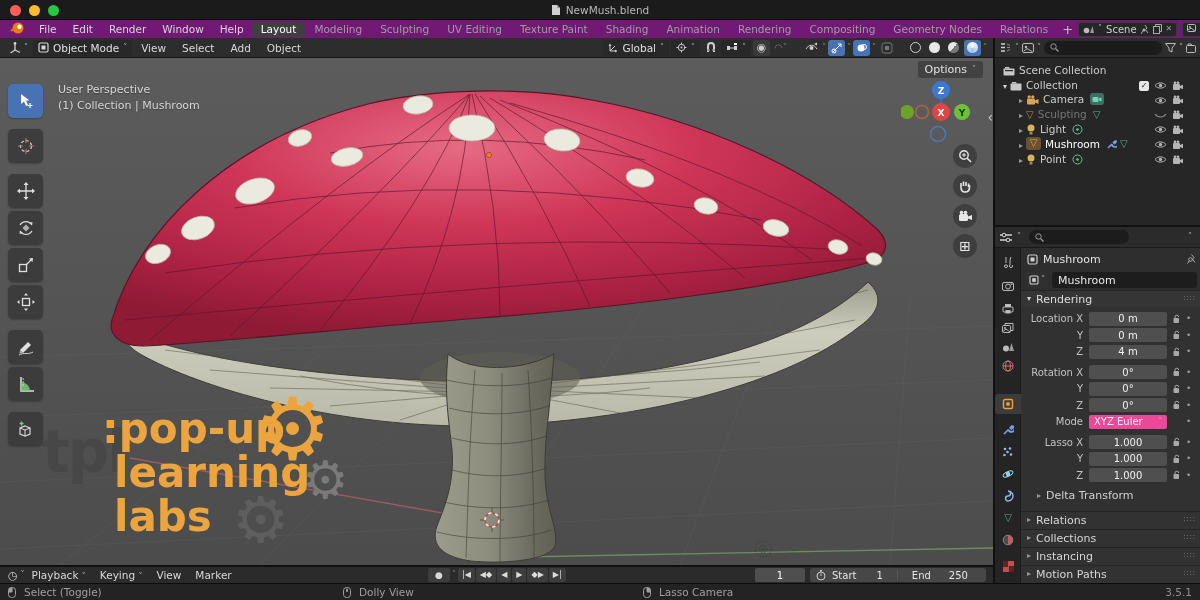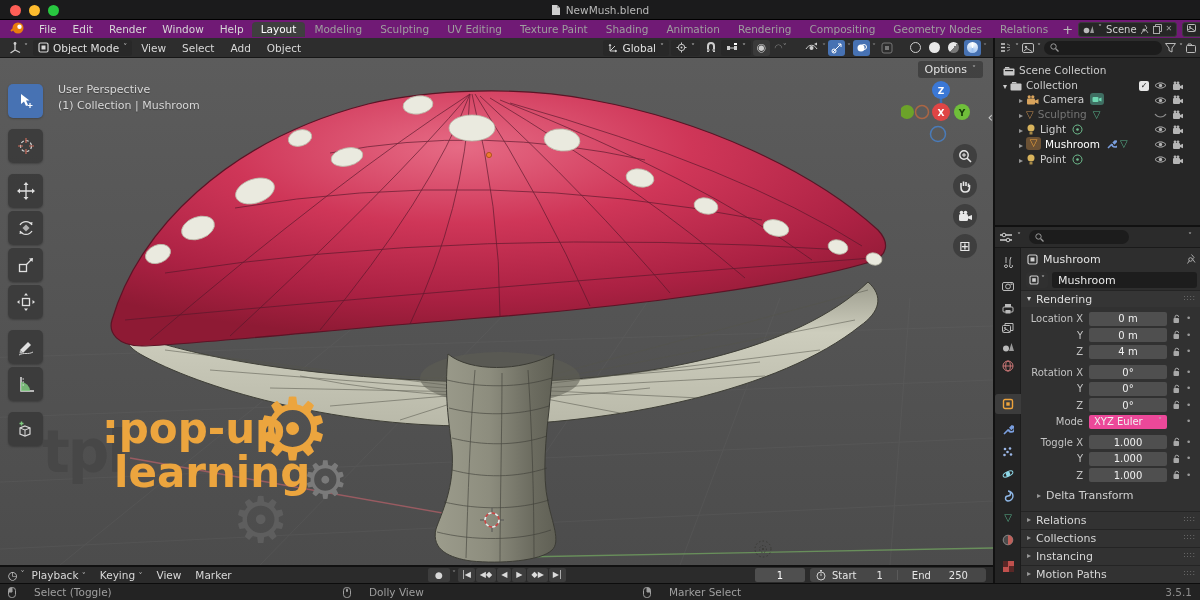--- a/index.html
+++ b/index.html
@@ -81,21 +81,21 @@
 
   
   #timeline{position:absolute;left:0;top:565px;width:993px;height:18px;background:#2b2b2b;border-top:2px solid #111;display:flex;align-items:center;padding:0 5px;font-size:10.5px}
   .tbtn{height:14px;background:#3d3d3d;border-radius:2px;display:flex;align-items:center;justify-content:center;color:#dcdcdc;font-size:8px;padding:0 4px}
   #transport{position:absolute;left:458px;display:flex;gap:1px}
   #framefield{position:absolute;left:755px;width:50px;height:14px;background:#4f4f4f;border-radius:2px;color:#fff;display:flex;align-items:center;justify-content:center;font-size:10px}
   #rangegrp{position:absolute;left:810px;width:176px;height:14px;background:#474747;border-radius:3px;display:flex;align-items:center;font-size:10px;color:#e6e6e6;padding:0 6px;gap:6px}
 
   
   #statusbar{position:absolute;left:0;top:583px;width:1200px;height:17px;background:#232323;border-top:1px solid #0c0c0c;display:flex;align-items:center;padding:0 8px;color:#9f9f9f;font-size:10.5px}
-  .hint{display:flex;align-items:flex-end;gap:18px}
+  .hint{display:flex;align-items:flex-end;gap:8px}
 
   
   .i{display:inline-flex;align-items:center;justify-content:center;line-height:1}
   .i-chev::after{content:"˅";font-size:8px;color:#b5b5b5}
   .i-chev.dk::after{color:#8a8a8a}
   .i-trir::after{content:"▸";font-size:8px;color:#9a9a9a}
   .i-trid::after{content:"▾";font-size:8px;color:#cfcfcf}
   .i-gear::after{content:"⚙"}
   .i-x::after{content:"✕";font-size:8px;color:#9b9b9b}
   .i-grip::after{content:"∷∷";font-size:8px;color:#707070;letter-spacing:1px}
@@ -556,20 +556,21 @@
     <div class="vbtn">
         <span class="i i-grid"></span>
       </div>
   </div>
   <span id="npanel-tab" class="i i-collapse"></span>
 
   <div id="watermark">
     <div id="wm-tpl">tpl</div>
     <div class="wm-line" style="left:66px;top:18px;font-size:42px">:pop-up</div>
     <div class="wm-line" style="left:78px;top:62px;font-size:42px">learning</div>
+    <div class="wm-line" style="left:78px;top:106px;font-size:42px">labs</div>
     <div class="wm-gear i-gear i" style="left:218px;top:-4px;font-size:86px;color:#eca53e"></div>
     <div class="wm-gear i-gear i" style="left:266px;top:64px;font-size:52px;color:#7a7a7a"></div>
     <div class="wm-gear i-gear i" style="left:196px;top:98px;font-size:64px;color:#5e5e5e"></div>
   </div>
 </div>
 
 <div id="outliner">
   <div class="orow" style="padding-left:8px">
     <svg width="12" height="10">
         <rect x="0.5" y="2.5" width="11" height="7" rx="1" fill="#c9c9c9"></rect>
@@ -919,21 +920,21 @@
           <span class="plabel">Mode</span>
           <span class="pfield drop">
             <span>XYZ Euler</span>
             <span class="i i-chev"></span>
           </span>
           <span style="width:14px"></span>
           <span class="adot i i-dot"></span>
         </div>
       <div style="height:4px"></div>
       <div class="prow">
-          <span class="plabel">Toggle X</span>
+          <span class="plabel">Lasso X</span>
           <span class="pfield">1.000</span>
           <svg class="lock" width="9" height="10">
             <path d="M3 4 V3 a1.8 1.8 0 0 1 3.6 0" fill="none" stroke="#a8a8a8"></path>
             <rect x="1.5" y="4" width="5.5" height="5" rx="1" fill="#a8a8a8"></rect>
           </svg>
           <span class="adot i i-dot"></span>
         </div>
       <div class="prow">
           <span class="plabel">Y</span>
           <span class="pfield">1.000</span>
@@ -1041,16 +1042,16 @@
         <rect x="3" y="1.5" width="2" height="3.5" rx="1" fill="#9f9f9f"></rect>
       </svg>
     <span>Dolly View</span>
   </span>
   <span class="hint">
     <svg width="8" height="11">
         <rect x="0.5" y="0.5" width="7" height="10" rx="3" fill="none" stroke="#9f9f9f"></rect>
         <path d="M4 0.5 V5 M4 5 h3.5" stroke="#9f9f9f"></path>
         <path d="M7.5 3 a3 2.5 0 0 0 -3.5 -2.5 V5 H7.5z" fill="#9f9f9f"></path>
       </svg>
-    <span>Marker Select</span>
+    <span>Lasso Camera</span>
   </span>
   <span style="margin-left:auto;color:#8d8d8d">3.5.1</span>
 </div>
 
 </body></html>

